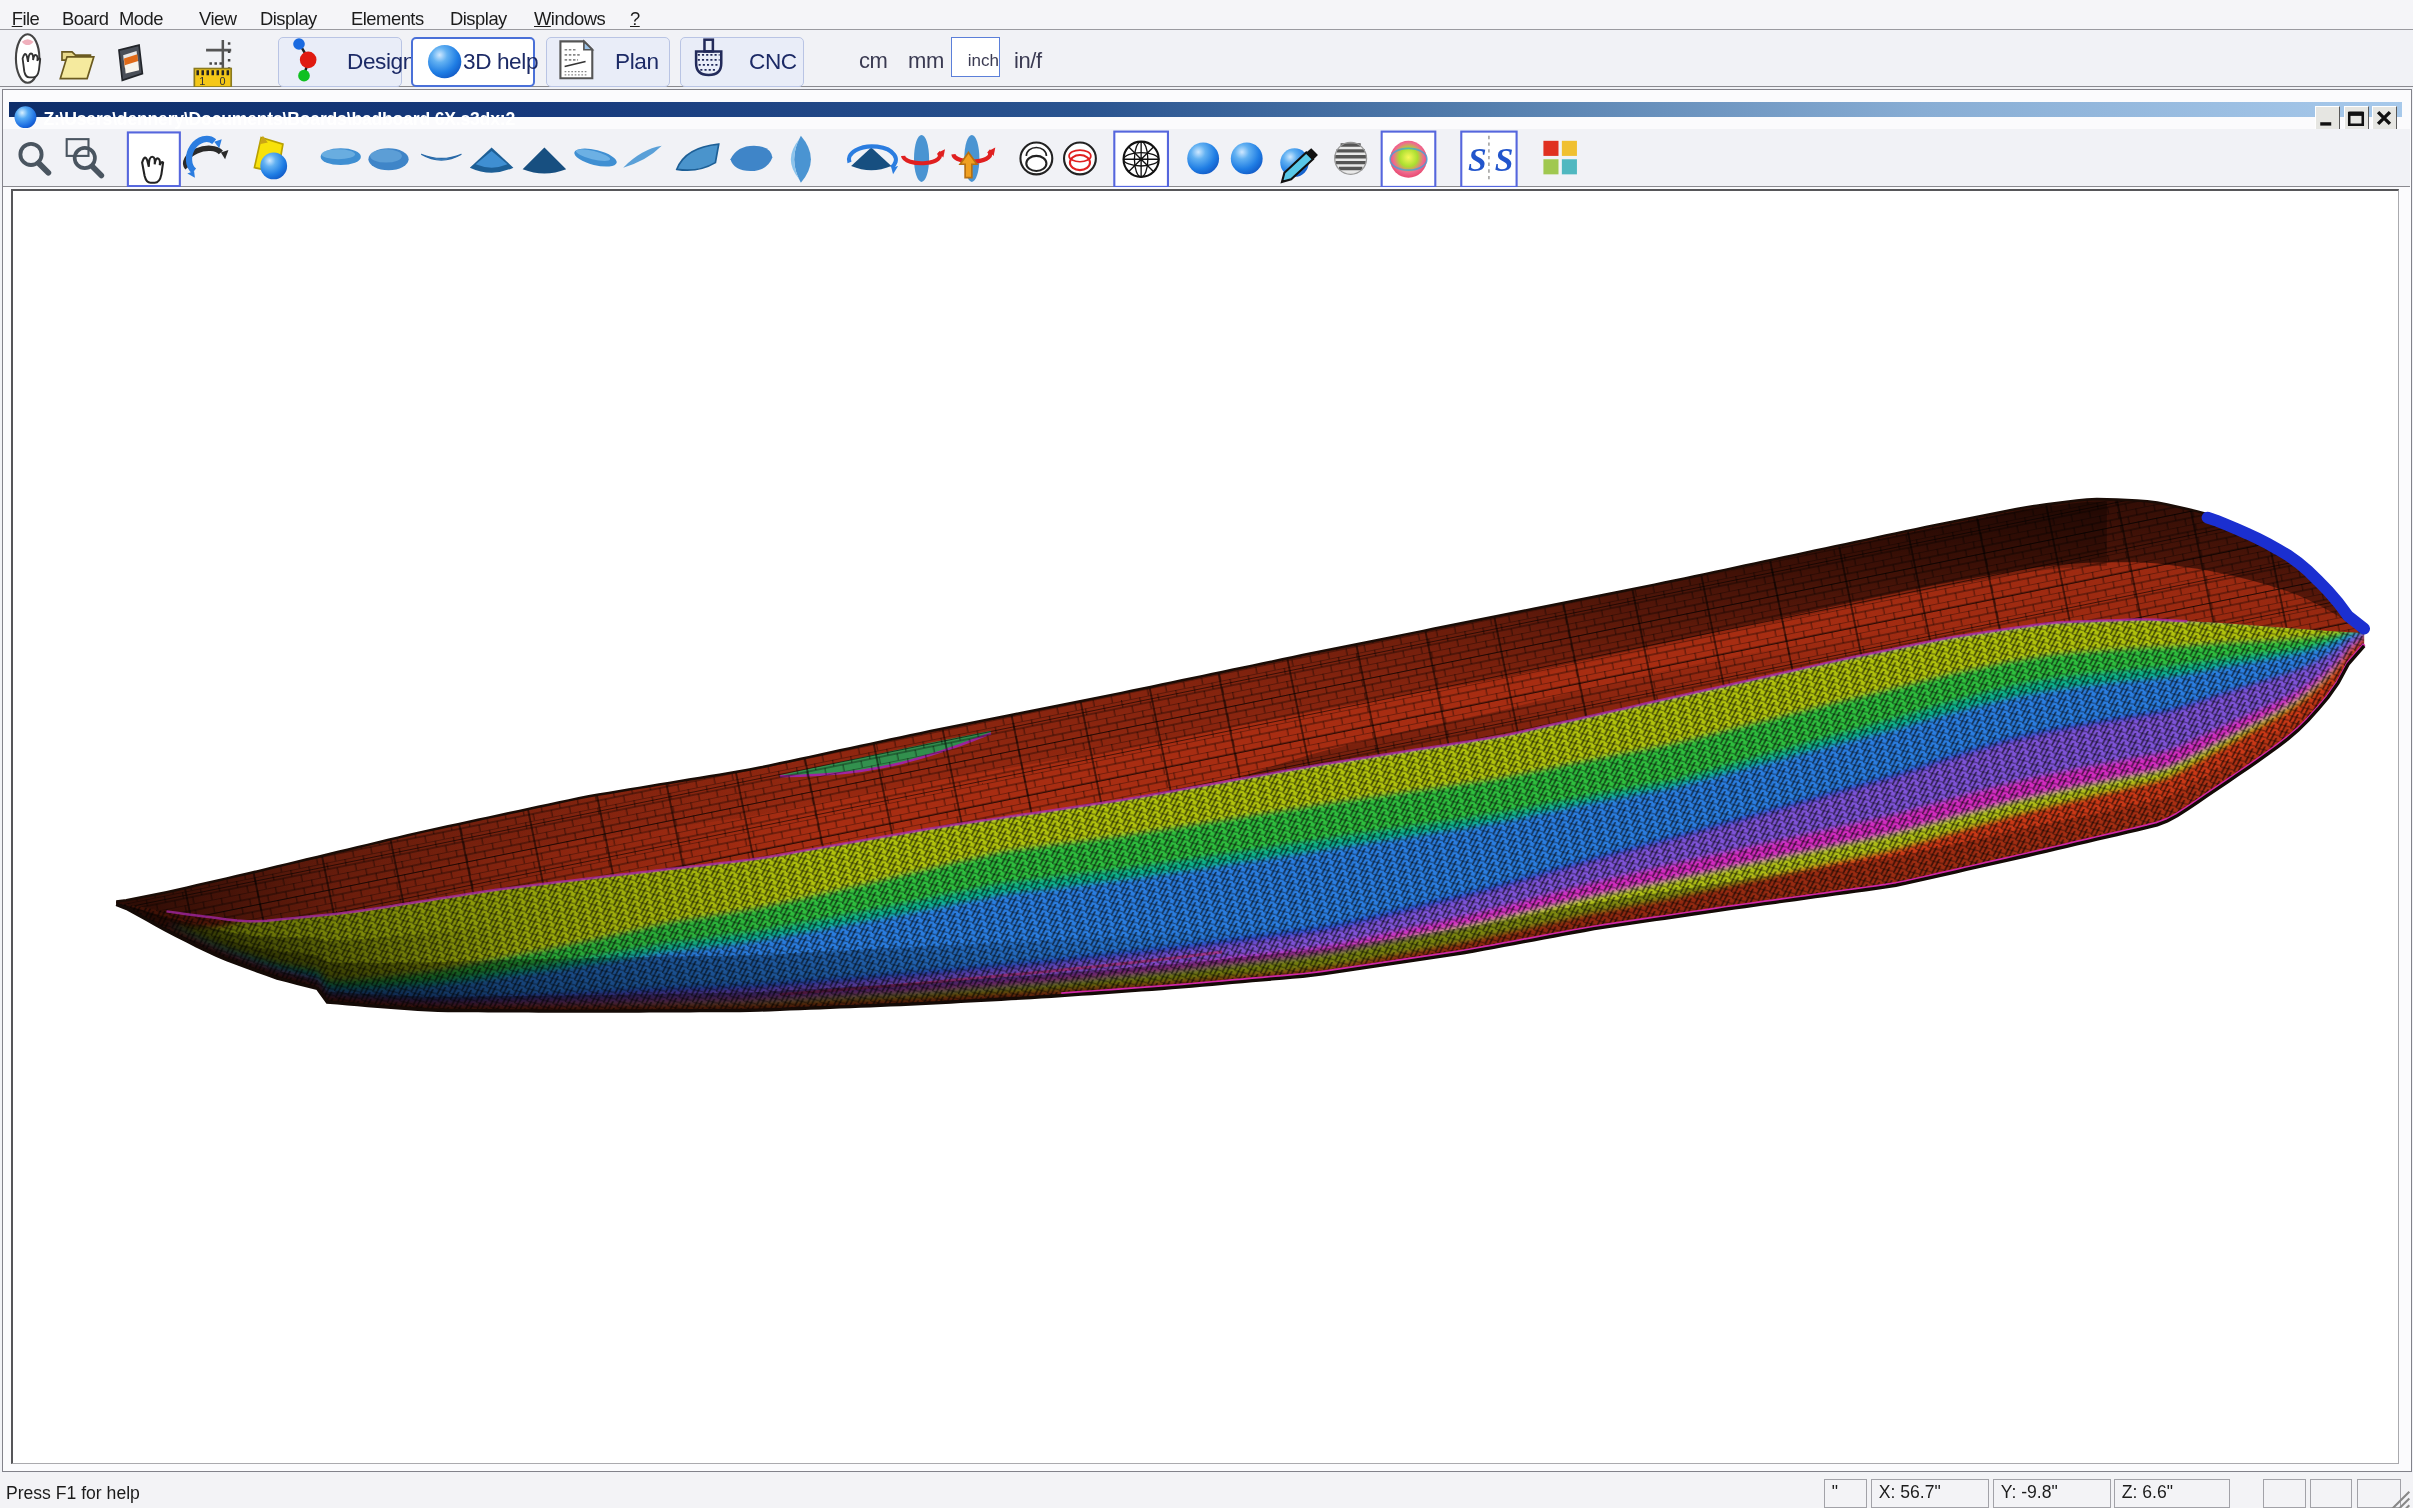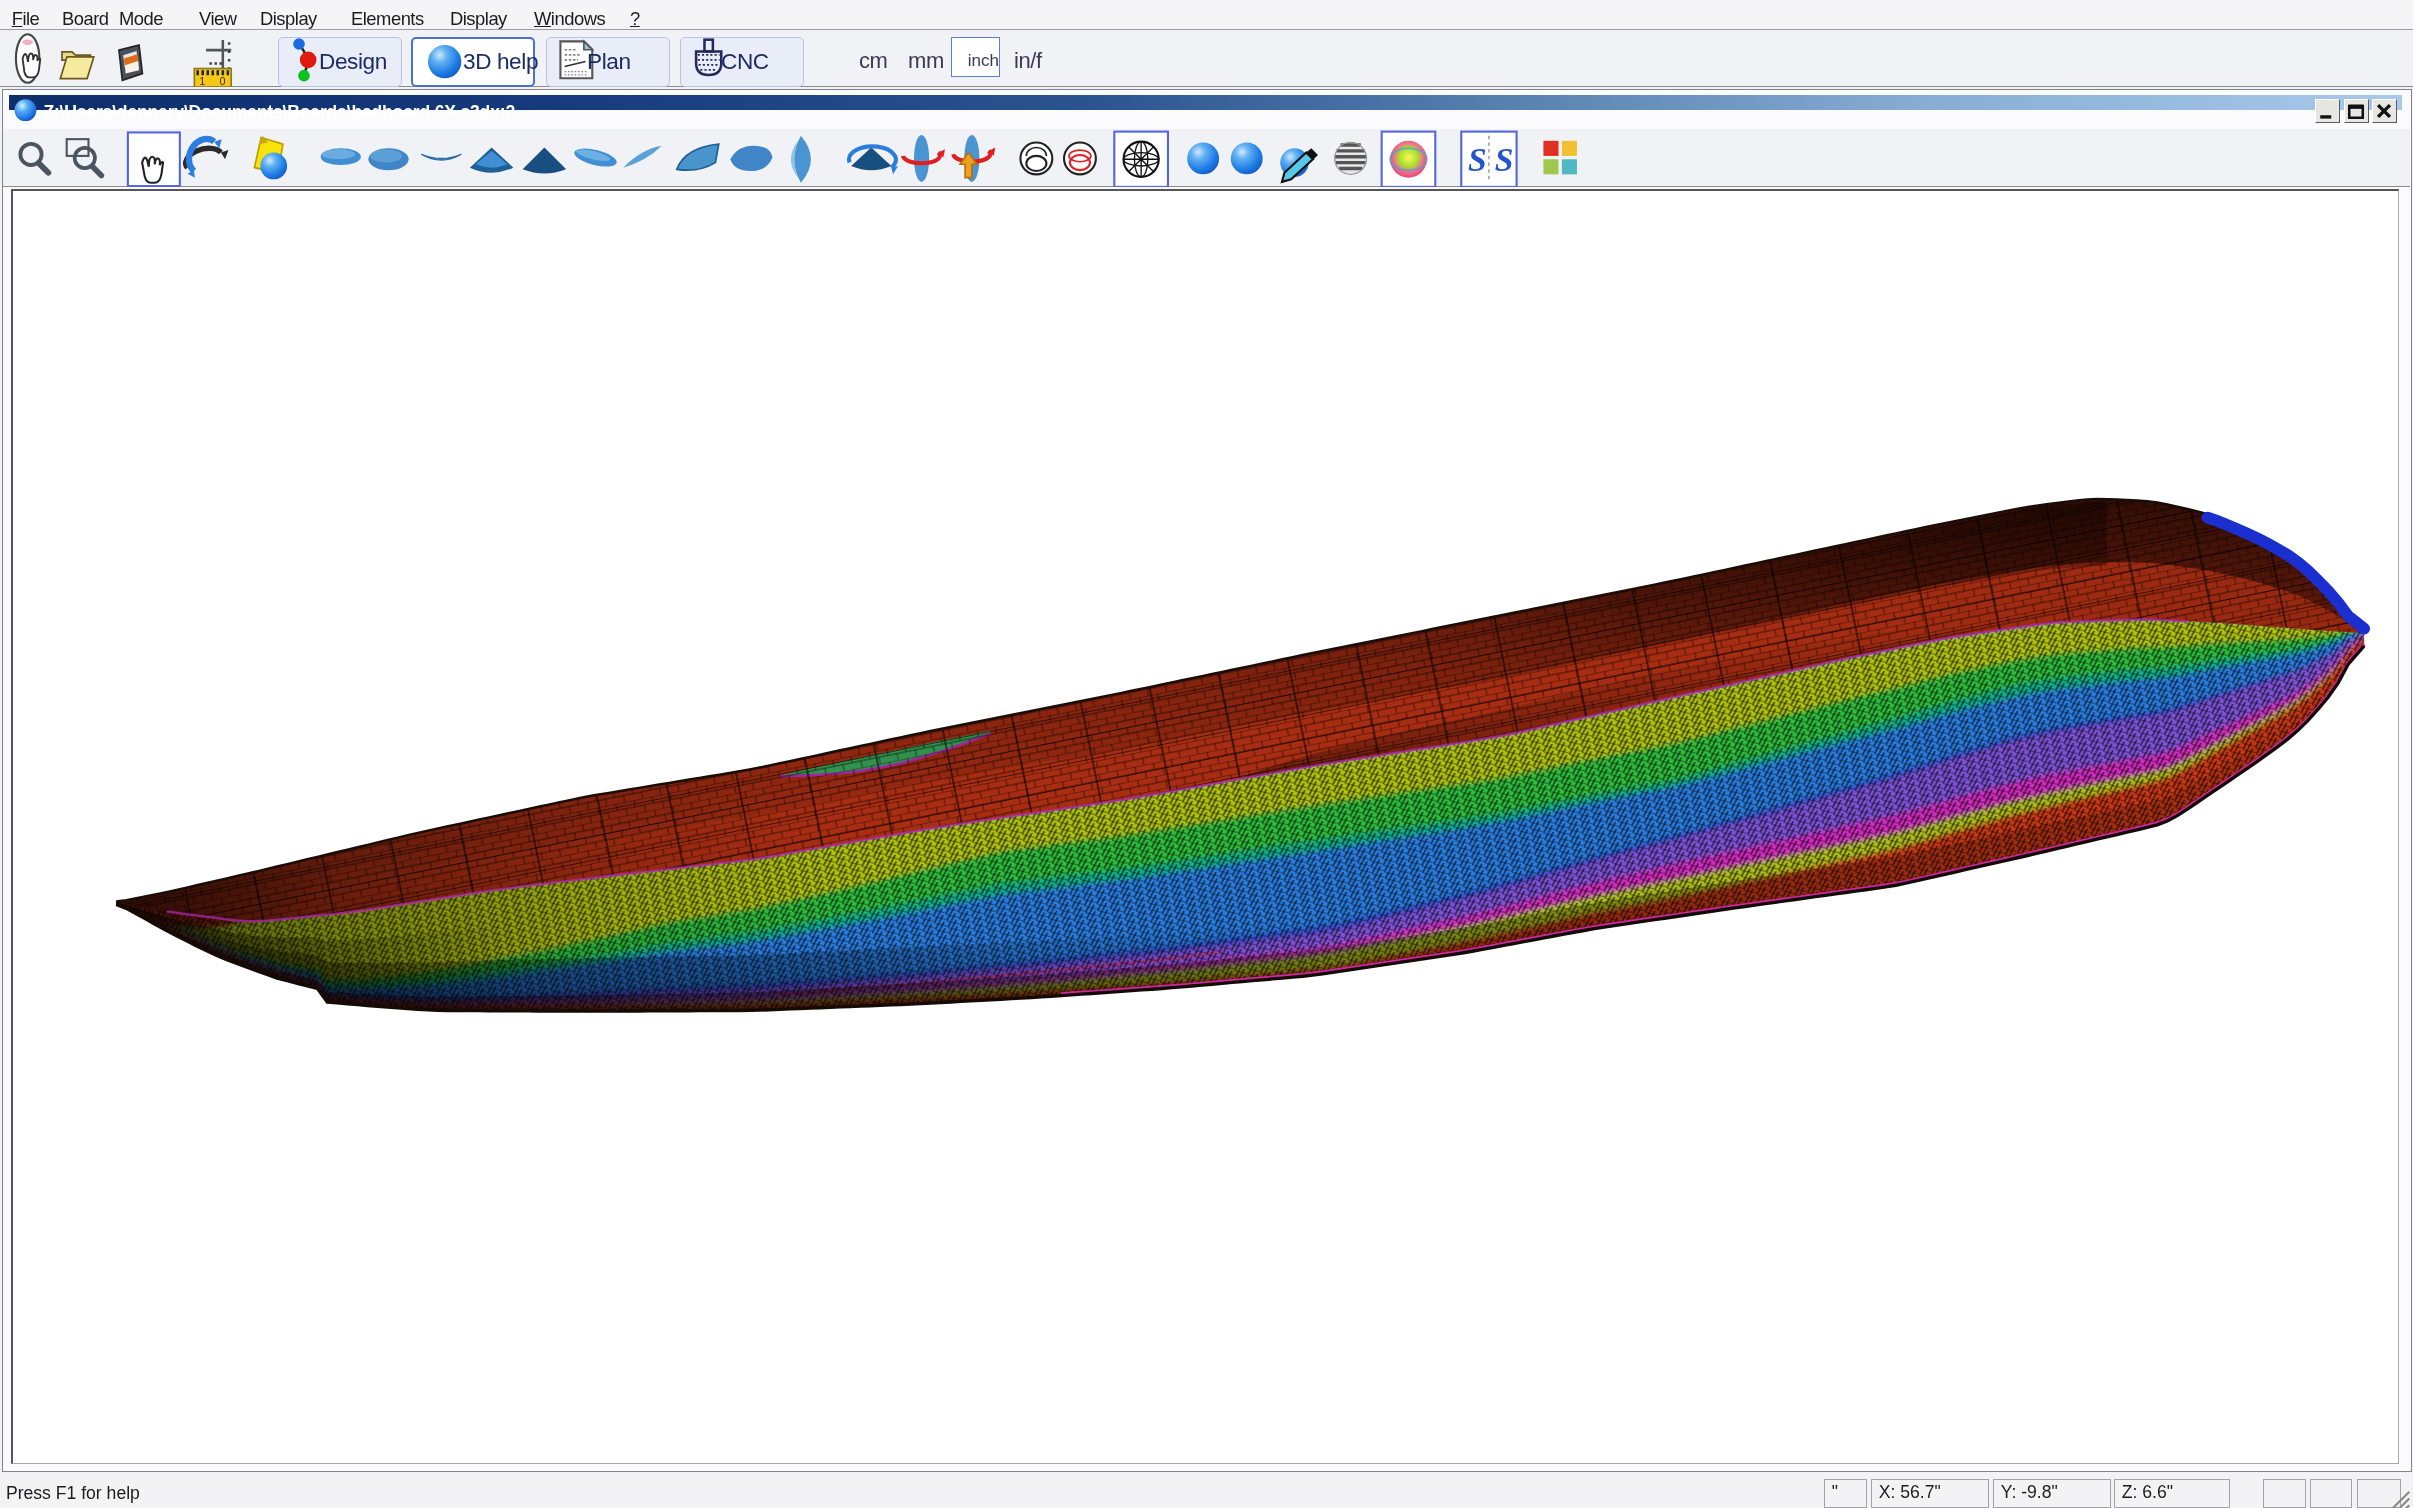--- a/index.html
+++ b/index.html
@@ -5,25 +5,25 @@
 html,body{margin:0;padding:0;width:2413px;height:1508px;overflow:hidden;
  font-family:"Liberation Sans",sans-serif;background:#f1f2f6;}
 *{box-sizing:border-box;}
 #menubar{position:absolute;left:0;top:0;width:2413px;height:30px;background:#f5f5f8;
  border-bottom:1.7px solid #9a9aa0;font-size:18.4px;letter-spacing:-0.5px;color:#1c1c1c;}
 .mi{position:absolute;top:7.5px;}
 #toolbar1{position:absolute;left:0;top:30px;width:2413px;height:57px;background:#f1f2f6;
  border-bottom:1.7px solid #8a8a90;}
 .tbtn{position:absolute;top:6.7px;height:50px;width:124px;border:1.7px solid #b9c4e4;border-radius:5px;
  background:#e9edf8;color:#1c2a66;font-size:22.6px;}
-.tbtn .lbl{position:absolute;left:40px;top:11px;letter-spacing:-0.4px;white-space:nowrap;}
+.tbtn .lbl{position:absolute;left:68px;top:11px;letter-spacing:-0.4px;white-space:nowrap;}
 .unit{position:absolute;top:18.4px;font-size:22px;color:#3a3a52;letter-spacing:-0.4px;}
 #childwin{position:absolute;left:1.7px;top:89px;width:2410px;height:1383px;
  border:1.7px solid #82828a;background:#fbfbfd;}
-#titlebar{position:absolute;left:6.7px;top:5px;width:2393px;height:15px;
+#titlebar{position:absolute;left:6.7px;top:12px;width:2393px;height:15px;
  background:linear-gradient(to right,#0e2e6a 0%,#16397c 22%,#2a5490 45%,#557fae 62%,#88add4 80%,#a7c9eb 100%);}
 #titletext{position:absolute;left:34px;top:6.7px;color:#ffffff;font-size:17.6px;font-weight:bold;letter-spacing:-0.2px;}
 .wbtn{position:absolute;top:4.2px;width:25px;height:24px;background:#e6e6e2;
  border-top:1.7px solid #ffffff;border-left:1.7px solid #ffffff;border-right:1.7px solid #5a5a5a;border-bottom:1.7px solid #5a5a5a;}
 #toolbar2{position:absolute;left:0px;top:39px;width:2407px;height:58px;background:#f1f2f6;
  border-bottom:1.7px solid #8a8a90;}
 #canvas{position:absolute;left:8.4px;top:99px;width:2388px;height:1275px;
  border-top:2.5px solid #565659;border-left:2.5px solid #565659;border-right:1.7px solid #aaaaae;border-bottom:1.7px solid #aaaaae;
  background:#ffffff;}
 #statusbar{position:absolute;left:0;top:1473px;width:2413px;height:42px;background:#f3f3f6;

